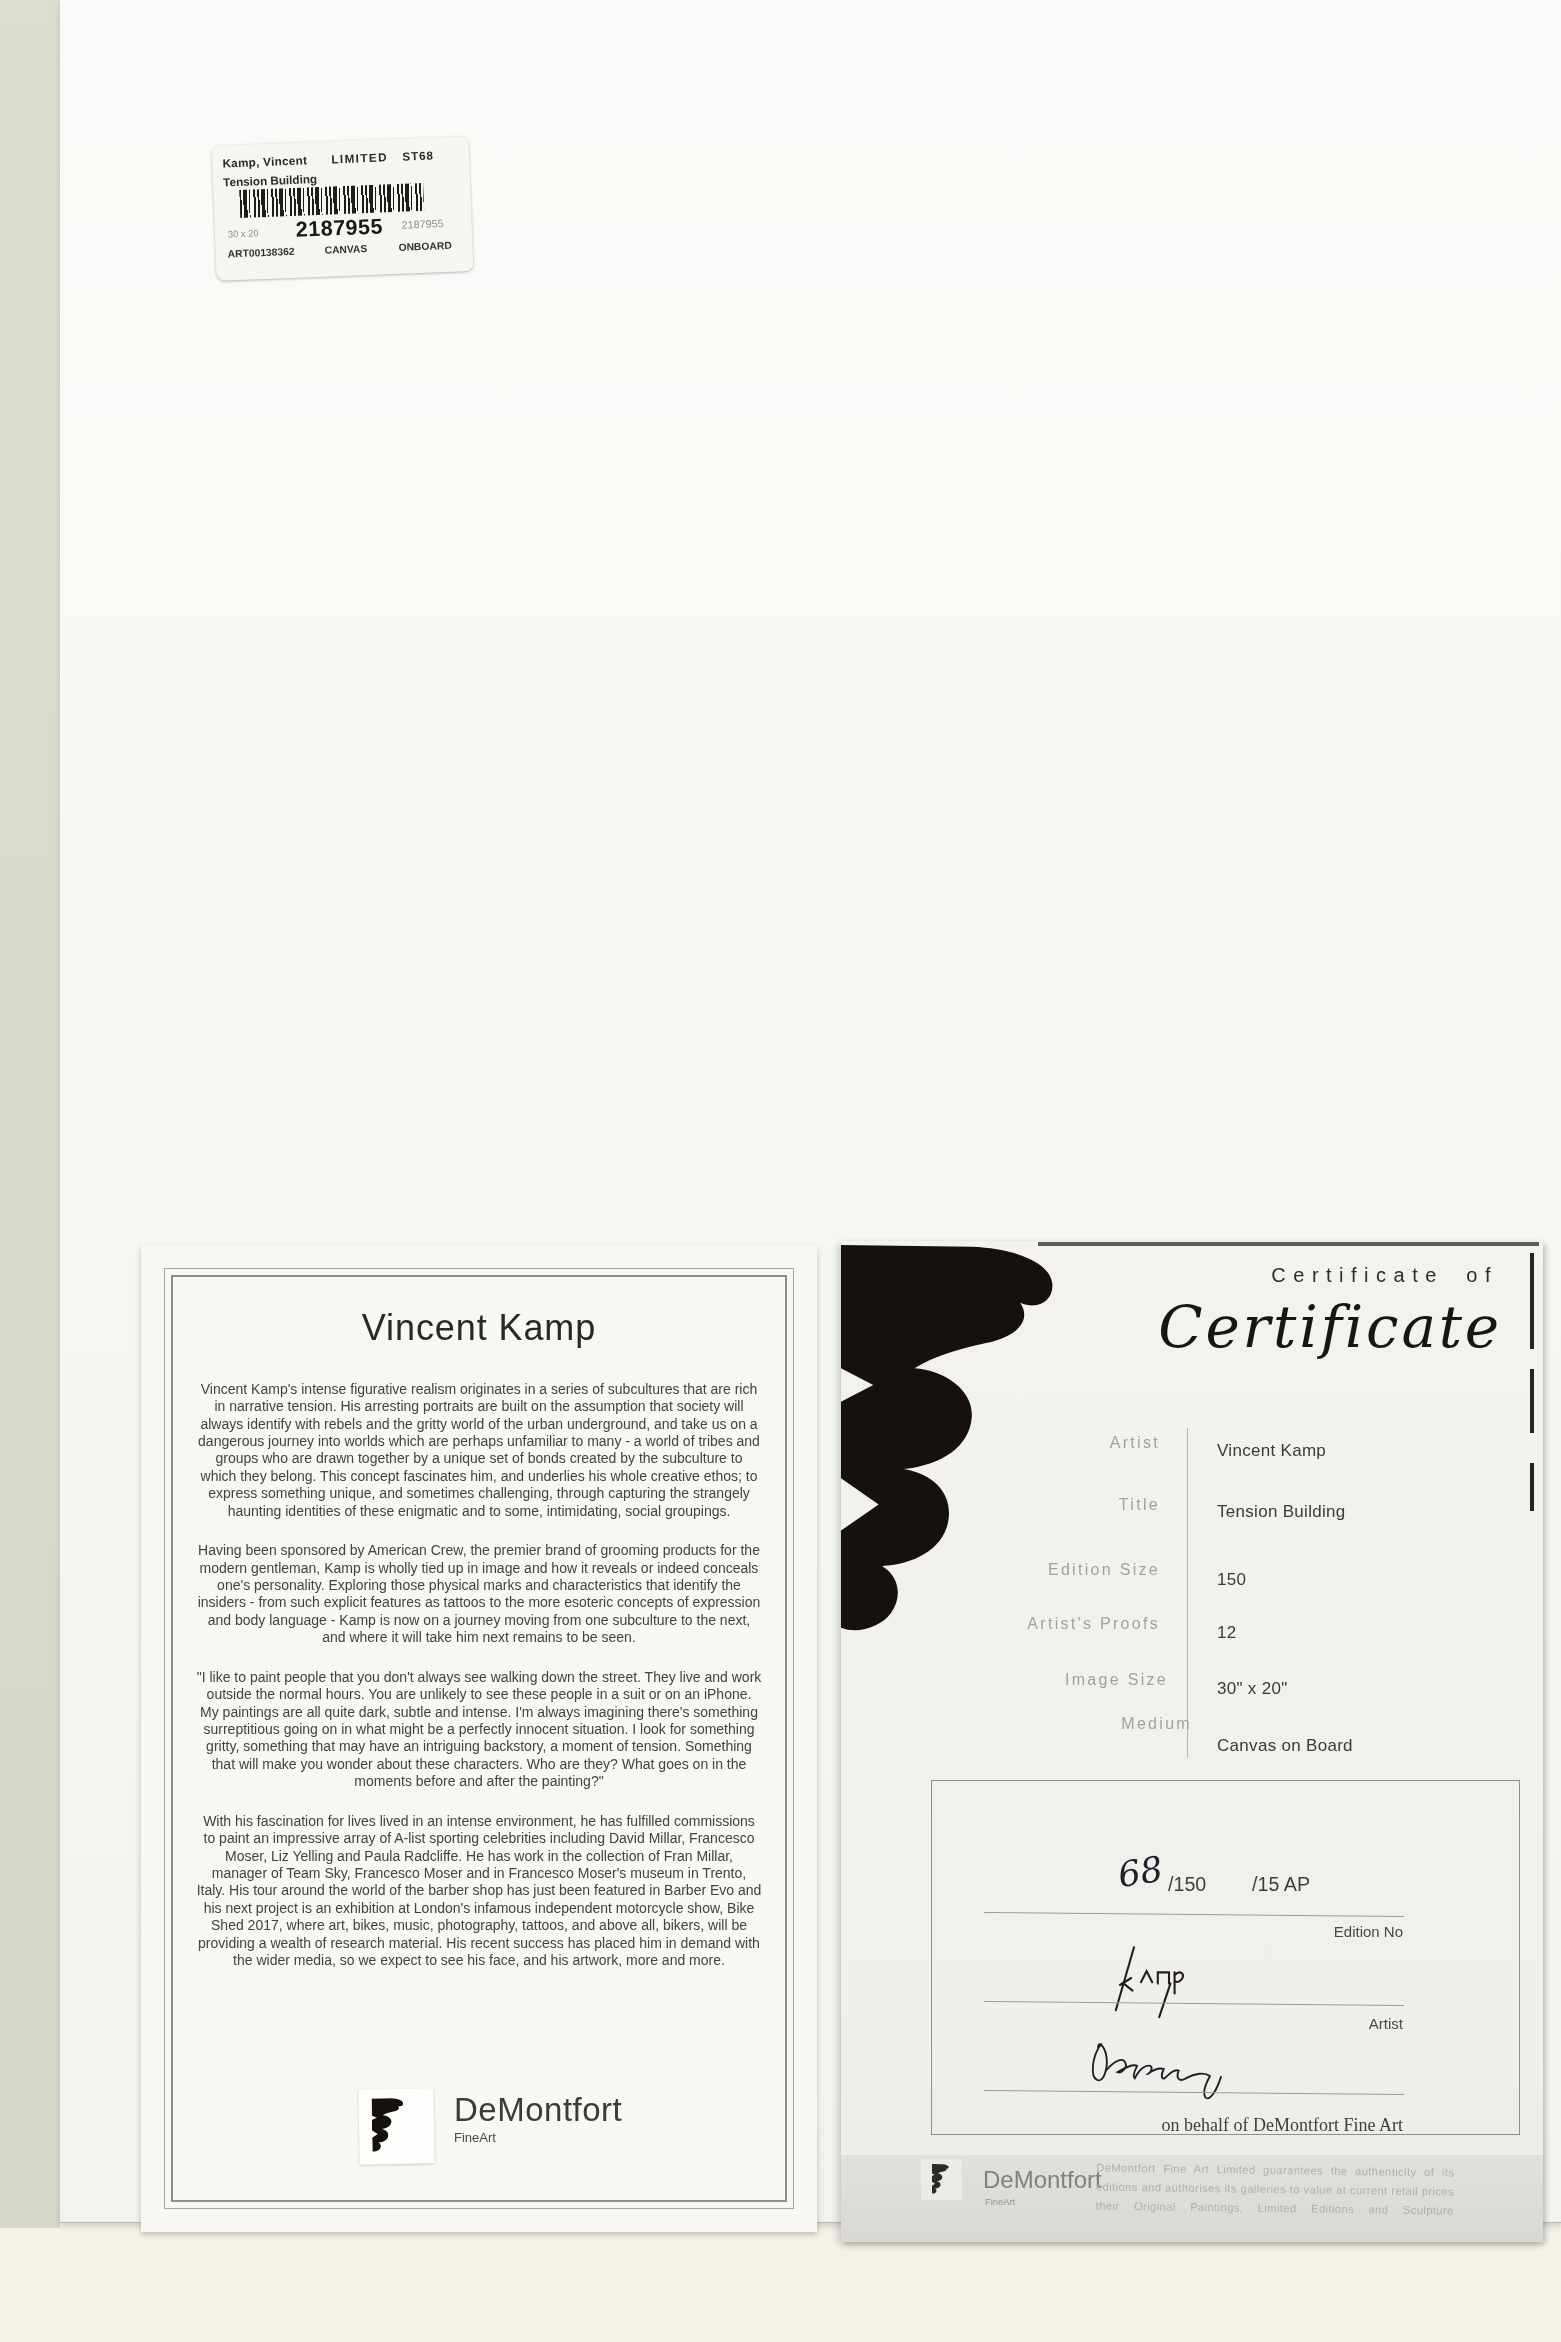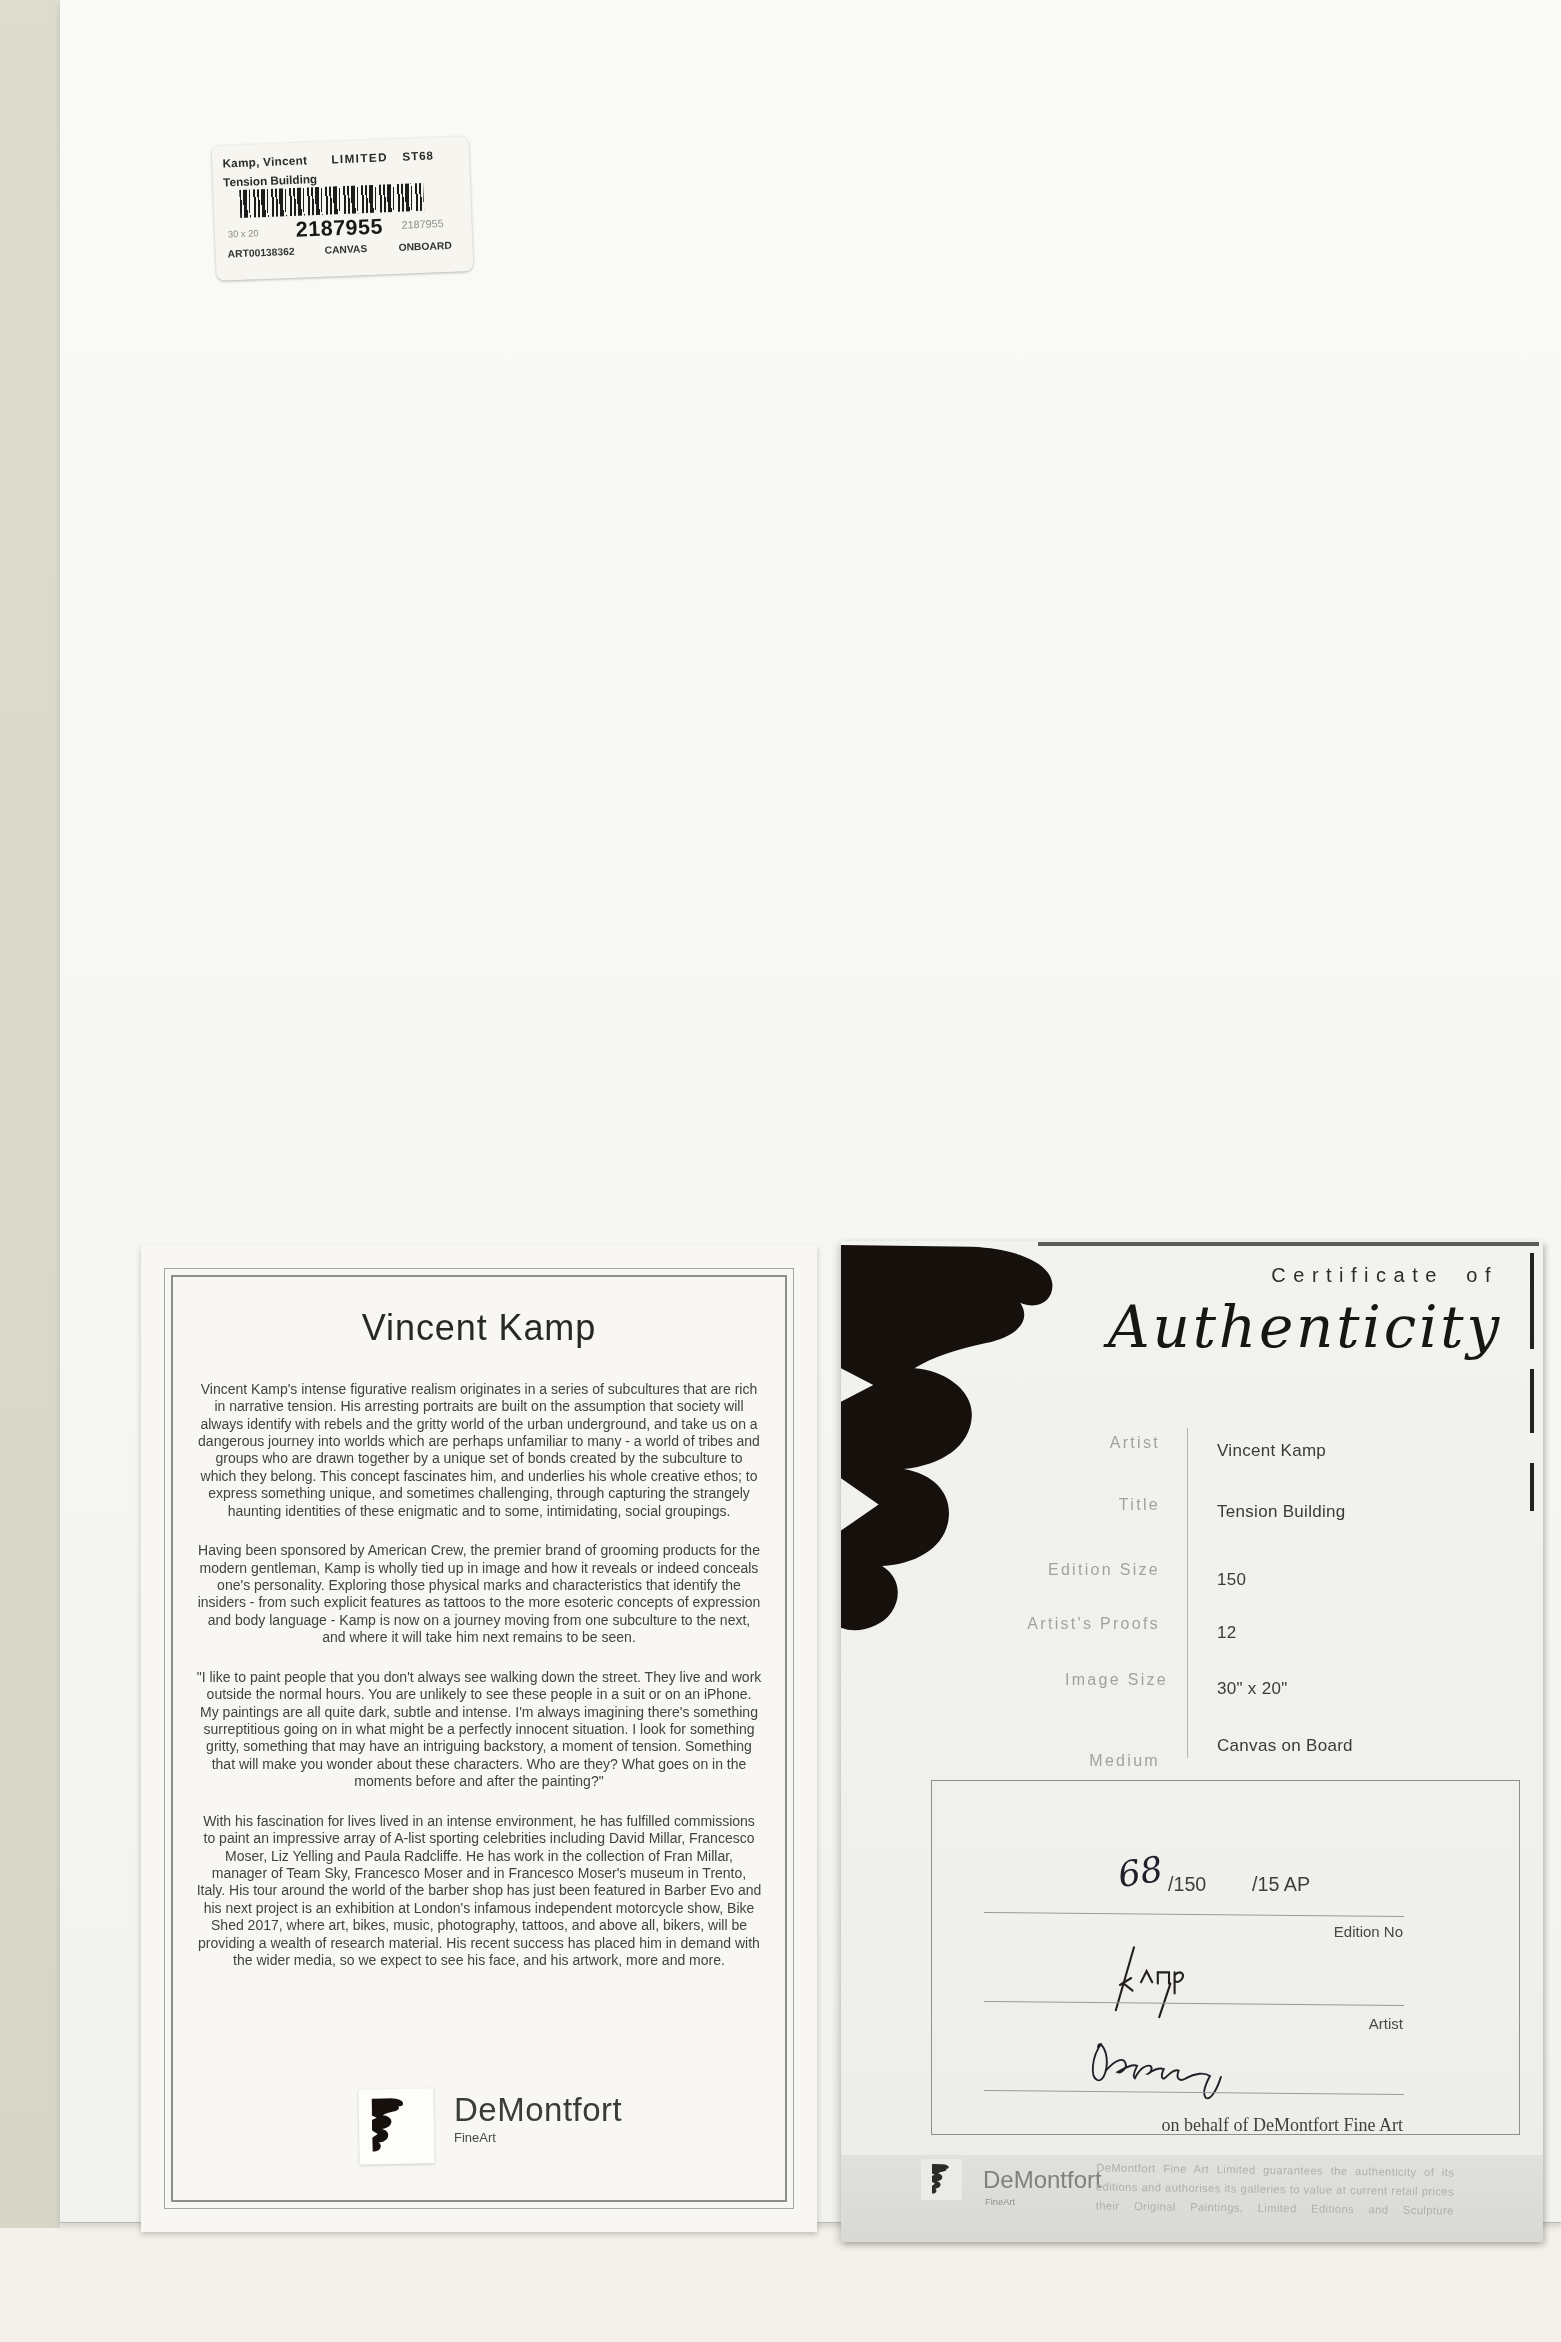--- a/index.html
+++ b/index.html
@@ -147,35 +147,35 @@
     <div class="edge-dash" style="top:222px;height:48px;"></div>
 
     <svg class="brush" width="215" height="392" viewBox="0 0 240 420" preserveAspectRatio="none">
       <path fill="#17110d" d="M0,0 L146,2 C198,4 234,20 236,42 C237,60 220,70 200,62
         C214,82 194,99 162,105 C132,111 102,120 82,132 C116,134 148,156 146,184
         C144,216 112,236 70,240 C106,246 124,268 120,294 C116,324 84,342 46,344
         C66,356 68,378 56,394 C44,410 18,417 0,410 L0,306 L42,278 L0,250 L0,168 L36,150 L0,132 Z"></path>
     </svg>
 
     <div class="cert-h1">Certificate of</div>
-    <div class="cert-h2">Authenticity</div>
+    <div class="cert-h2">Certificate</div>
 
     <div class="divider"></div>
 
     <div class="fieldlabel" style="top:193px;">Artist</div>
     <div class="fieldvalue" style="top:200px;">Vincent Kamp</div>
     <div class="fieldlabel" style="top:255px;">Title</div>
     <div class="fieldvalue" style="top:261px;">Tension Building</div>
     <div class="fieldlabel" style="top:320px;">Edition Size</div>
     <div class="fieldvalue" style="top:329px;">150</div>
     <div class="fieldlabel" style="top:374px;">Artist's Proofs</div>
     <div class="fieldvalue" style="top:382px;">12</div>
     <div class="fieldlabel" style="top:430px;padding-left:8px;">Image Size</div>
     <div class="fieldvalue" style="top:438px;">30" x 20"</div>
-    <div class="fieldlabel" style="top:511px;">Medium</div>
+    <div class="fieldlabel" style="top:474px;margin-left:32px;">Medium</div>
     <div class="fieldvalue" style="top:495px;">Canvas on Board</div>
 
     <div class="edbox">
       <div class="ed-num-hand">68</div>
       <div class="ed-num-total">/150</div>
       <div class="ed-num-ap">/15 AP</div>
 
       <div class="sigline" style="top:133px;"></div>
       <div class="edlabel" style="top:142px;">Edition No</div>
 

